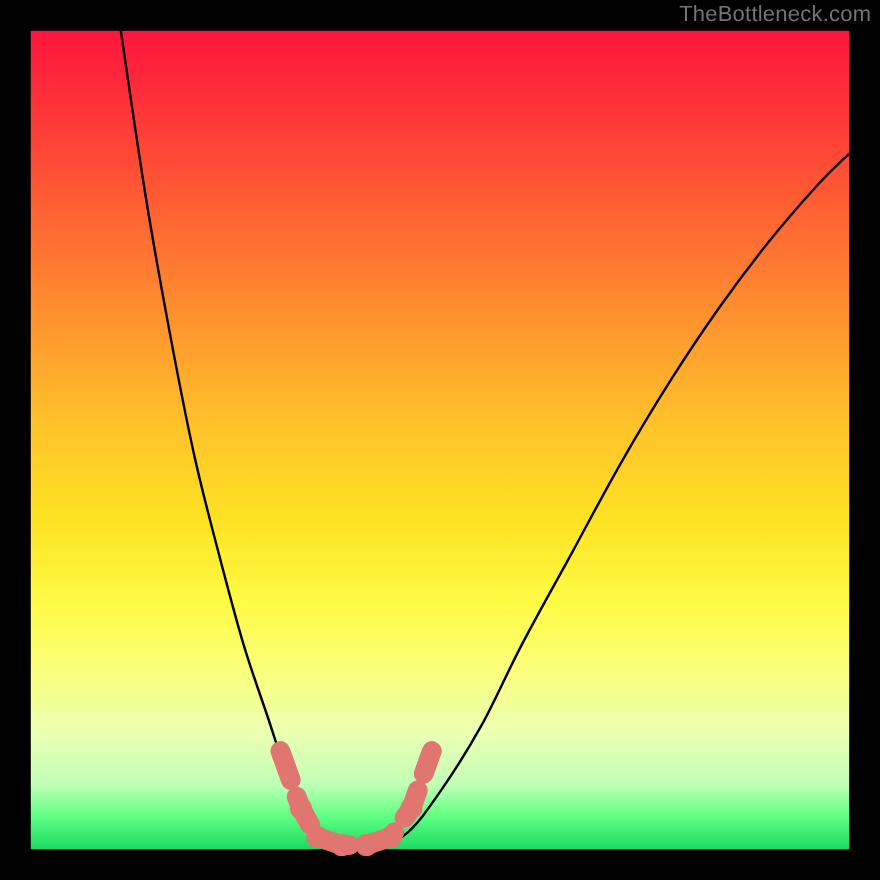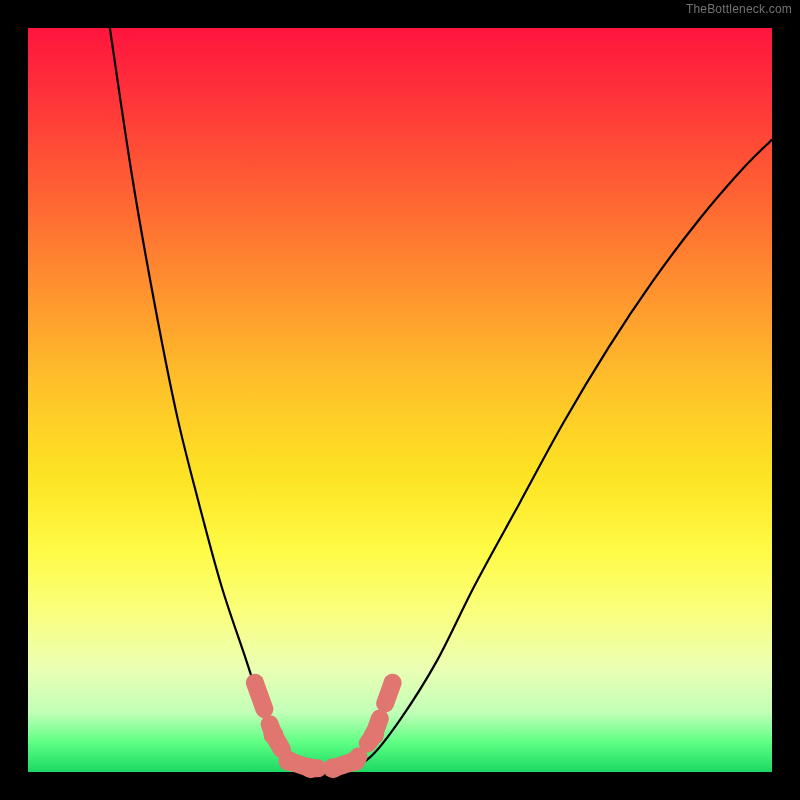--- a/index.html
+++ b/index.html
@@ -15,21 +15,21 @@
     position: relative;
     width: 800px;
     height: 800px;
     background: #000;
   }
   .watermark {
     position: absolute;
     top: 2px;
     right: 8px;
     color: #747474;
-    font-size: 12px;
+    font-size: 20px;
     font-weight: 500;
     letter-spacing: 0.2px;
     z-index: 10;
   }
   .plot {
     position: absolute;
     left: 28px;
     top: 28px;
     width: 744px;
     height: 744px;

